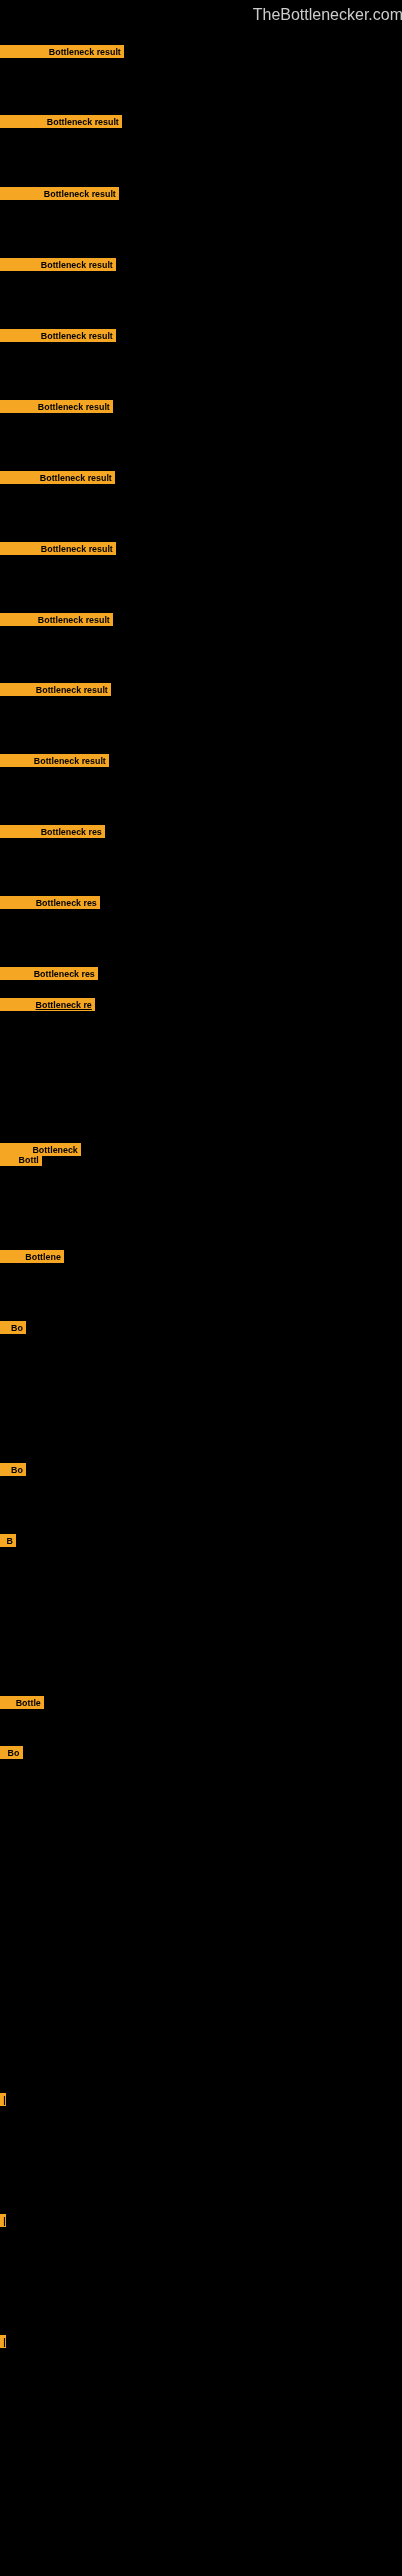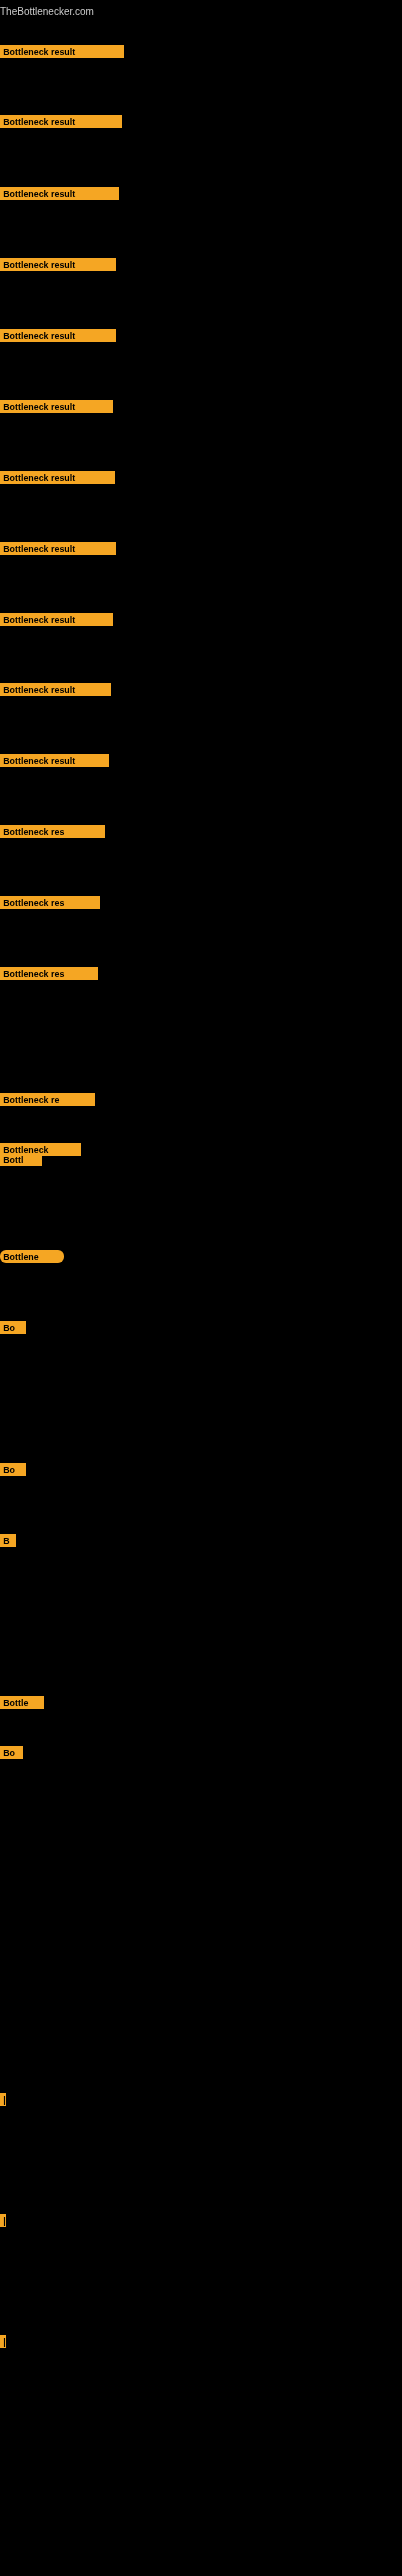--- a/index.html
+++ b/index.html
@@ -10,23 +10,23 @@
 
     body {
       background-color: #000000;
       width: 403px;
       min-height: 2576px;
       font-family: Arial, sans-serif;
       position: relative;
     }
 
     .site-title {
-      text-align: left;
+      text-align: right;
       color: #cccccc;
-      font-size: 10px;
+      font-size: 16px;
       padding: 6.4px 0;
       position: absolute;
       top: 0;
       left: 0;
       right: 0;
     }
 
     .bottleneck-label {
       background-color: #f5a623;
       color: #000000;
@@ -44,39 +44,39 @@
       left: 0;
       height: 1.6px;
       background-color: #f5a623;
     }
   </style>
 </head>
 <body>
 
 <span class="site-title">TheBottlenecker.com</span>
 
-<div id="labels-container" style="position:relative; width:403px; height:2532px;">
+<div id="labels-container" style="position:relative; width:403px; height:2532px;text-align:right;">
 <div class="bottleneck-label" style="top: 45px; width: 124px;">Bottleneck result</div>
     <div class="bottleneck-label" style="top: 115px; width: 122px;">Bottleneck result</div>
     <div class="bottleneck-label" style="top: 187px; width: 119px;">Bottleneck result</div>
     <div class="bottleneck-label" style="top: 258px; width: 116px;">Bottleneck result</div>
     <div class="bottleneck-label" style="top: 329px; width: 116px;">Bottleneck result</div>
     <div class="bottleneck-label" style="top: 400px; width: 113px;">Bottleneck result</div>
     <div class="bottleneck-label" style="top: 471px; width: 115px;">Bottleneck result</div>
     <div class="bottleneck-label" style="top: 542px; width: 116px;">Bottleneck result</div>
     <div class="bottleneck-label" style="top: 613px; width: 113px;">Bottleneck result</div>
     <div class="bottleneck-label" style="top: 683px; width: 111px;">Bottleneck result</div>
     <div class="bottleneck-label" style="top: 754px; width: 109px;">Bottleneck result</div>
     <div class="bottleneck-label" style="top: 825px; width: 105px;">Bottleneck res</div>
     <div class="bottleneck-label" style="top: 896px; width: 100px;">Bottleneck res</div>
     <div class="bottleneck-label" style="top: 967px; width: 98px;">Bottleneck res</div>
-    <div class="bottleneck-label" style="top: 1093px; width: 95px;">Bottleneck re</div>
+    <div class="bottleneck-label" style="top: 998px; width: 95px; text-decoration: underline;">Bottleneck re</div>
     <div class="bottleneck-label" style="top: 1143px; width: 81px;">Bottleneck</div>
     <div class="bottleneck-label" style="top: 1153px; width: 42px;">Bottl</div>
-    <div class="bottleneck-label" style="top: 1250px; width: 64px; border-radius: 6px;">Bottlene</div>
+    <div class="bottleneck-label" style="top: 1250px; width: 64px;">Bottlene</div>
     <div class="bottleneck-label" style="top: 1321px; width: 26px;">Bo</div>
     <div class="bottleneck-label" style="top: 1463px; width: 26px;">Bo</div>
     <div class="bottleneck-label" style="top: 1534px; width: 16px;">B</div>
     <div class="bottleneck-label" style="top: 1696px; width: 44px;">Bottle</div>
     <div class="bottleneck-label" style="top: 1746px; width: 22.5px;">Bo</div>
     <div class="bottleneck-label" style="top: 2093px; width: 6.4px;">|</div>
     <div class="bottleneck-label" style="top: 2214px; width: 6.4px;">|</div>
     <div class="bottleneck-label" style="top: 2335px; width: 6.4px;">|</div>
     <div class="bar-line" style="top: 2093px; width: 6.4px;"></div>
     <div class="bar-line" style="top: 2214px; width: 6.4px;"></div>

